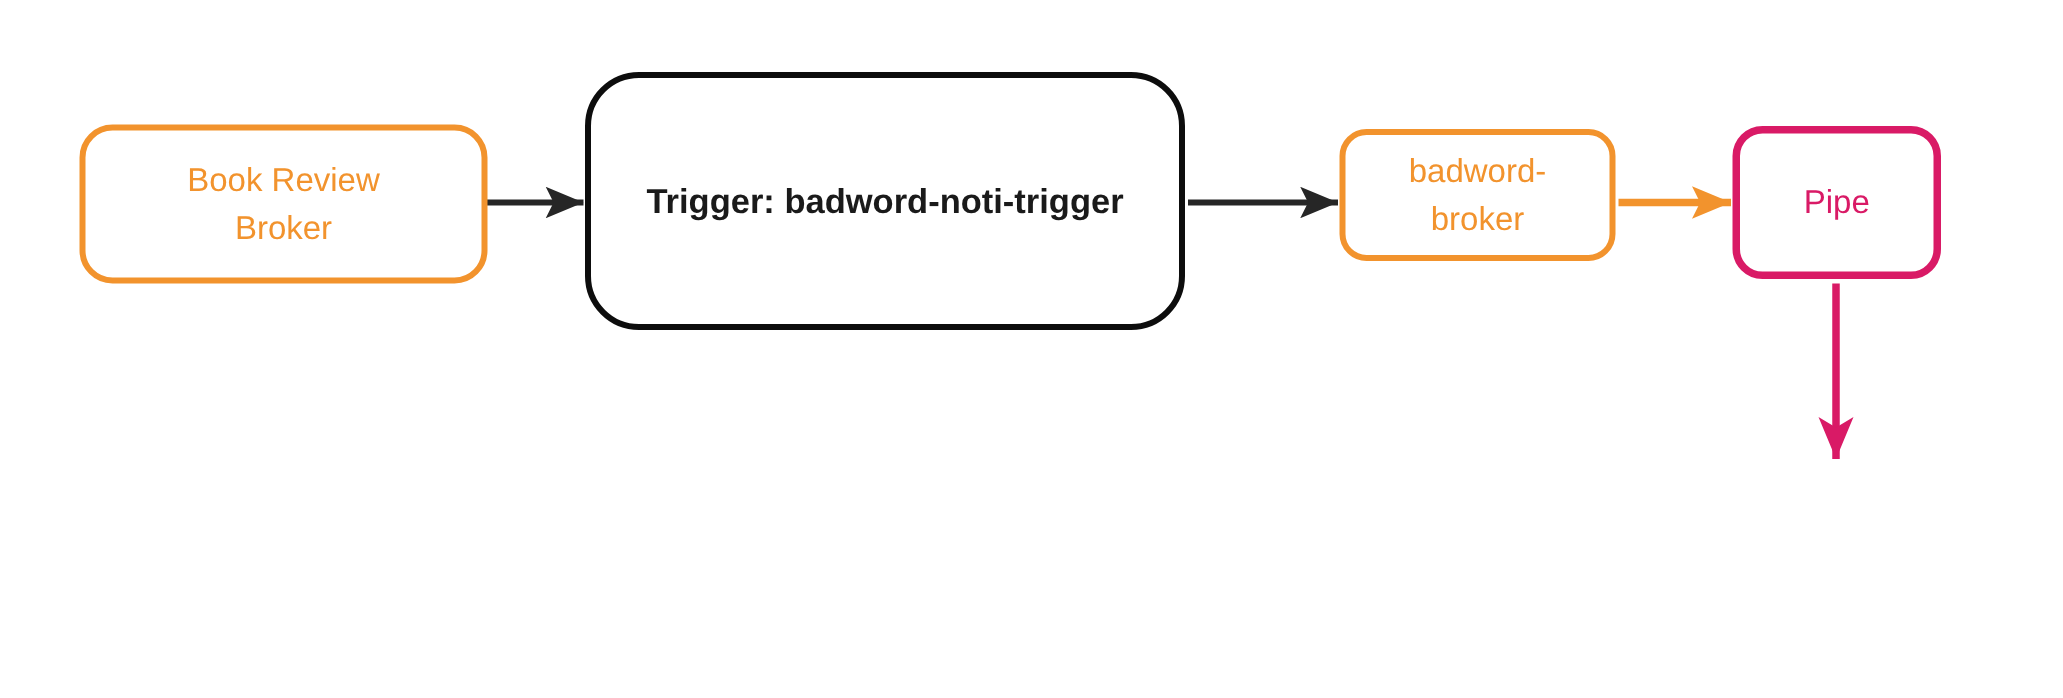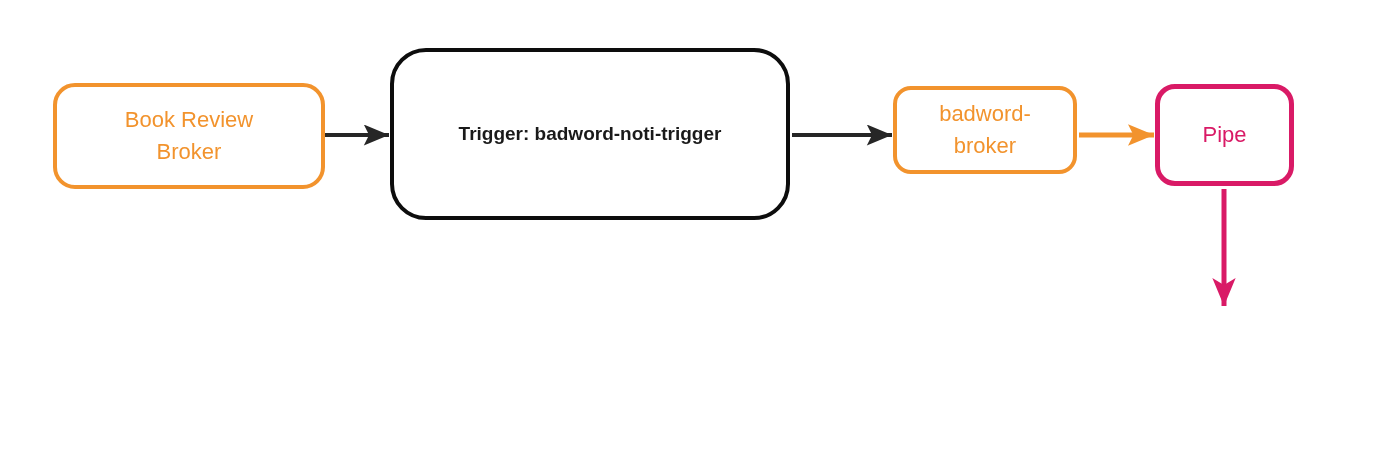--- a/index.html
+++ b/index.html
@@ -58,21 +58,21 @@
   .node.trigger{
     border:4px solid var(--node-black);
     color:var(--text-dark);
   }
   #node-book-review-broker{left:53px;top:83px;width:272px;height:106px;border-radius:22px;}
   #node-trigger{left:390px;top:48px;width:400px;height:172px;border-radius:36px;}
   #node-badword-broker{left:893px;top:86px;width:184px;height:88px;border-radius:18px;}
   #node-pipe{left:1155px;top:84px;width:139px;height:102px;border-radius:20px;}
   #node-slack-sink{left:1113px;top:308px;width:220px;height:104px;border-radius:22px;}
 
-  .tline{font-size:19px;line-height:34px;white-space:nowrap;}
+  .tline{font-size:23px;line-height:34px;white-space:nowrap;}
   .tline .b{font-weight:bold;}
 </style>
 </head>
 <body>
 
 <div class="canvas">
 
   <svg class="edges" width="1375" height="465" viewBox="0 0 1375 465" xmlns="http://www.w3.org/2000/svg">
     <defs>
       <marker id="arrow-black" viewBox="0 0 12 10" markerUnits="userSpaceOnUse" markerWidth="26" markerHeight="21" refX="12" refY="5" orient="auto">

